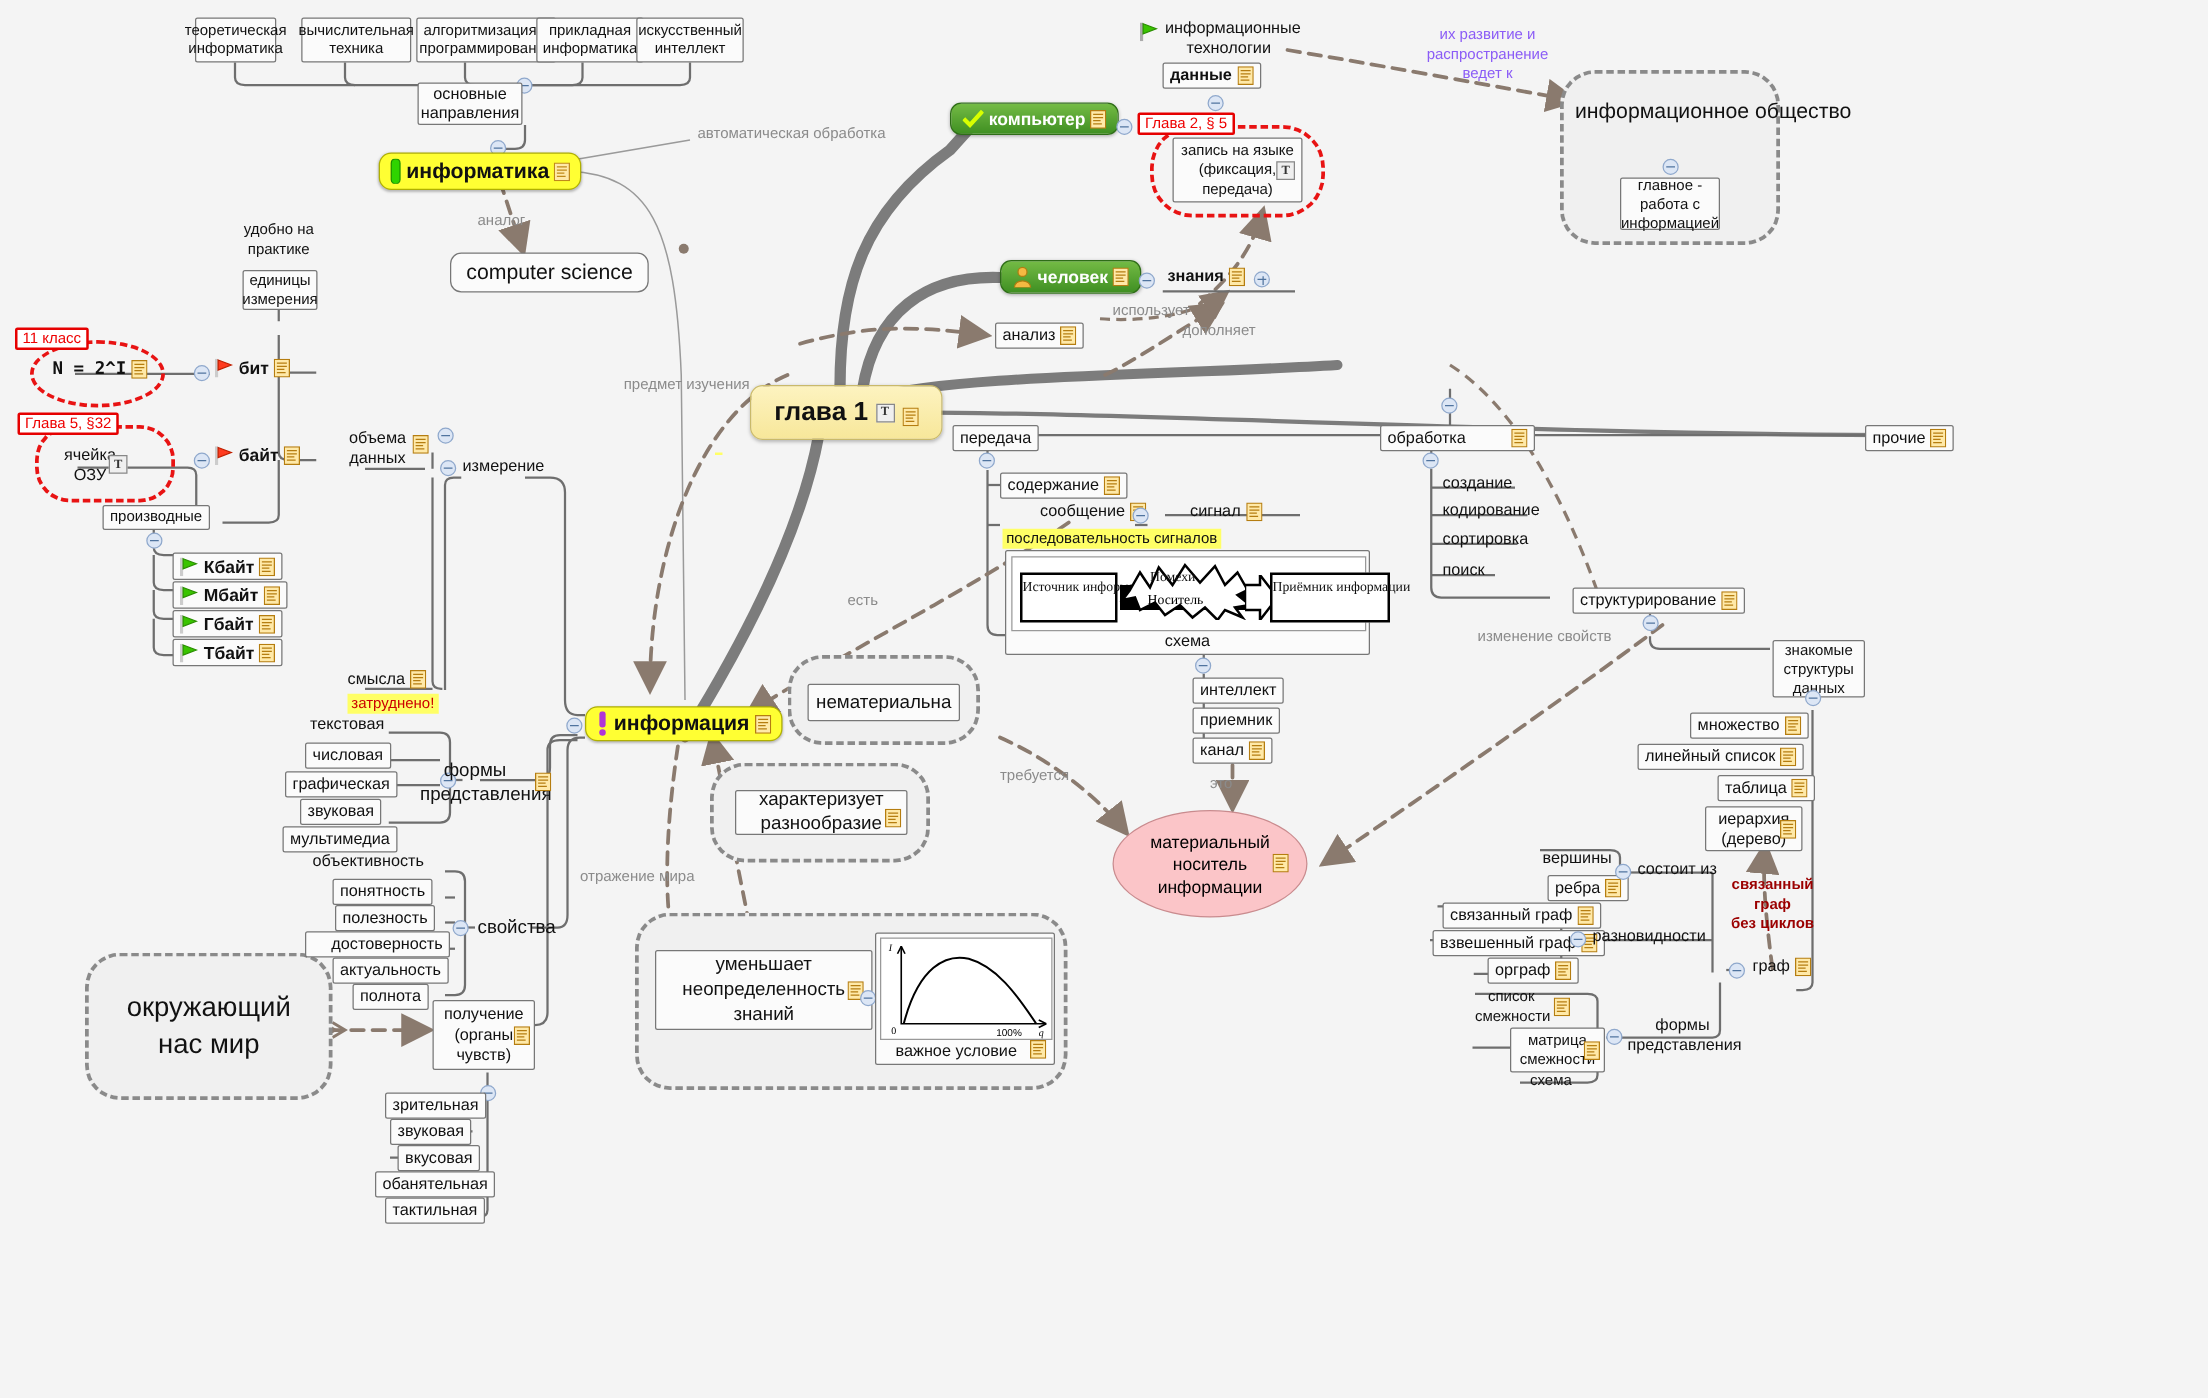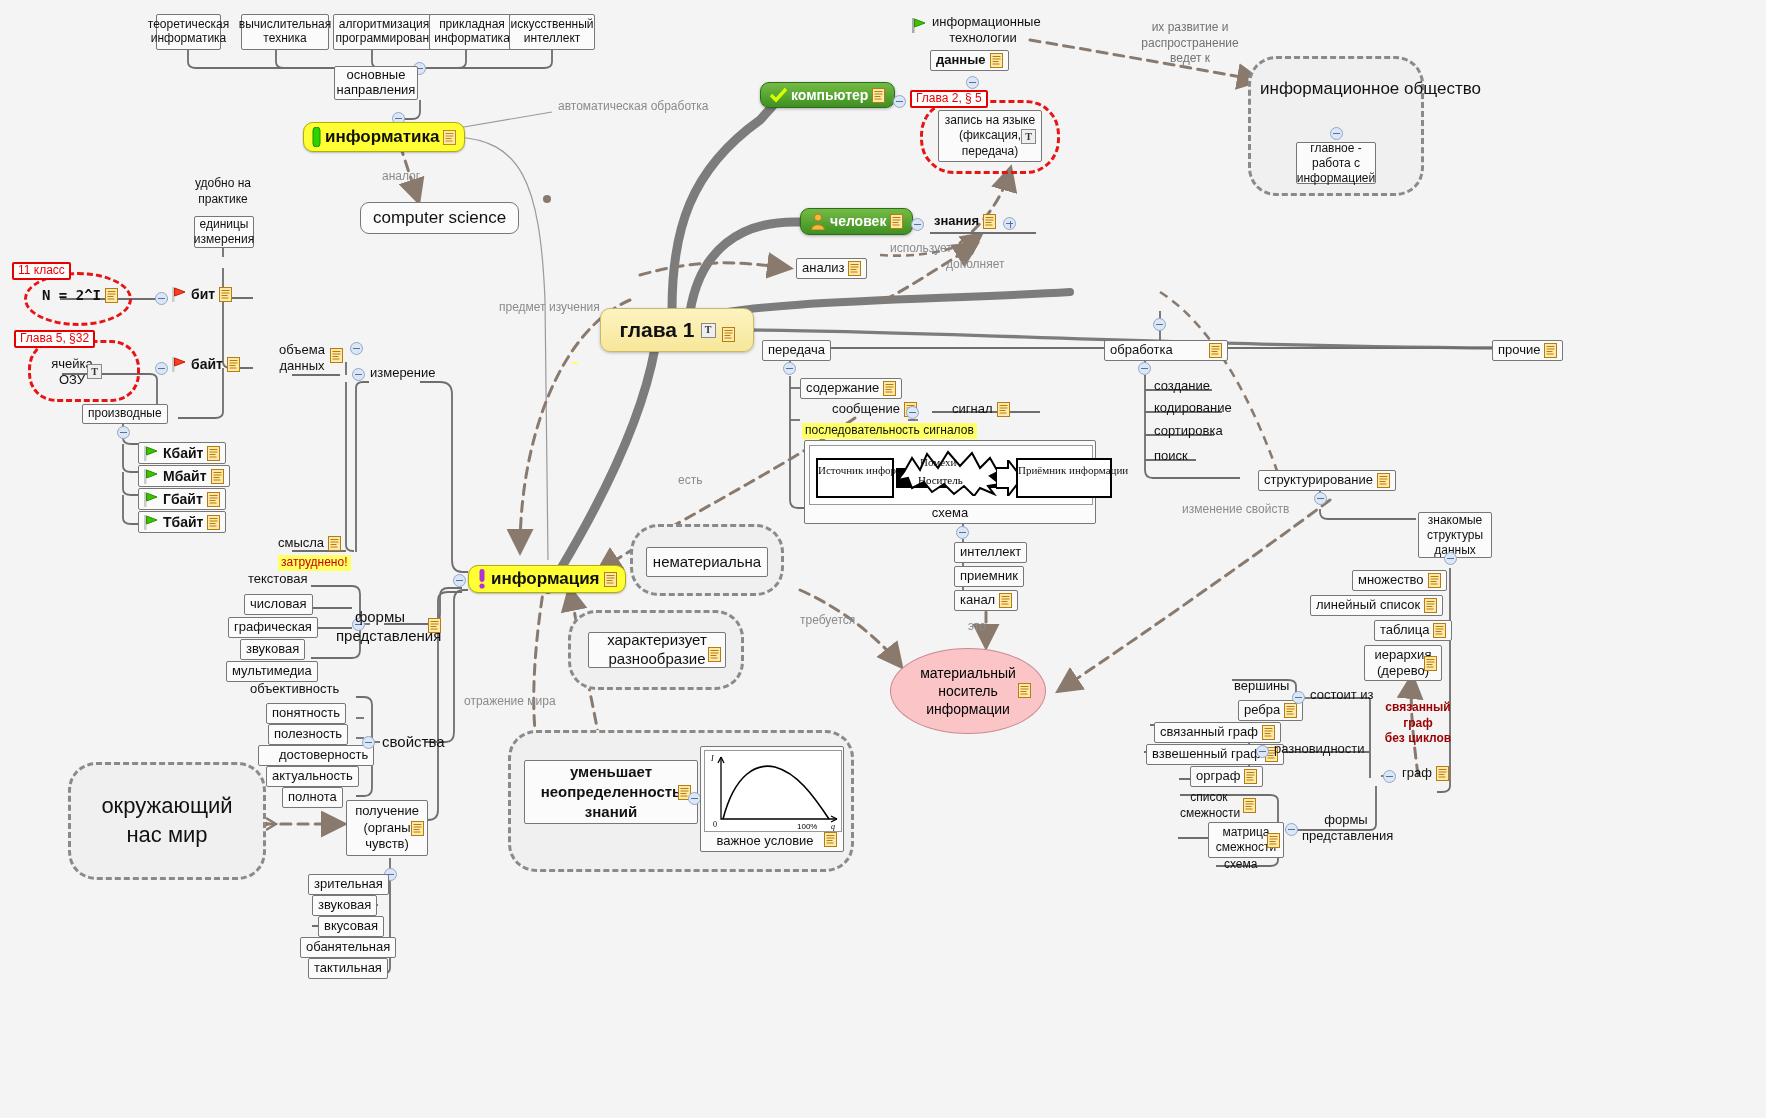--- a/index.html
+++ b/index.html
@@ -385,21 +385,21 @@
 </div>
 <div class="node box ctr multi small" style="left:938px; top:110px; width:104px; height:52px; justify-content:center; gap:3px;">
   <span class="lbl" style="display:block; line-height:1.3;">
     <span>запись на языке</span><br>
     <span>(фиксация,</span><br>
     <span>передача)</span>
   </span>
   <span class="tbox" style="position:absolute; right:5px; top:18px;">T</span>
 </div>
 
-<div class="node plain small ctr" style="left:1120px; top:20px; width:140px; display:block; color:#737373; line-height:1.3;">
+<div class="node plain small ctr" style="left:1120px; top:20px; width:140px; display:block; color:#8b5cf6; line-height:1.3;">
   <span>их развитие и</span><br>
   <span>распространение</span><br>
   <span>ведет к</span>
 </div>
 
 <div class="cloud" style="position:absolute; left:1248px; top:56px; width:176px; height:140px;"></div>
 <div class="node plain ctr" style="left:1258px; top:78px; width:156px; display:block; font-size:17px; line-height:1.25;">
   <span>информационное общество</span>
 </div>
 <div class="collapse" style="left:1330px; top:127px;">
@@ -822,21 +822,21 @@
   <span class="ico note-ico" style="position:absolute; right:4px; top:14px;">
     <svg viewBox="0 0 13 15" width="13" height="15">
           <rect x="0.5" y="0.5" width="12" height="14" fill="#ffe9a8" stroke="#b57d10"></rect>
           <path d="M2.5 3.5h8M2.5 6h8M2.5 8.5h6M2.5 11h7" stroke="#b57d10" stroke-width="1"></path>
         </svg>
   </span>
 </div>
 
 <div class="cloud" style="position:absolute; left:508px; top:730px; width:346px; height:142px;"></div>
 <div class="node box ctr multi" style="left:524px; top:760px; width:174px; height:64px; justify-content:center; font-size:15px; text-align:center;">
-  <span class="lbl" style="display:block; line-height:1.35;font-weight:bold;">
+  <span class="lbl" style="display:block; line-height:1.35;">
     <span>уменьшает</span><br>
     <span>неопределенность</span><br>
     <span>знаний</span>
   </span>
   <span class="ico note-ico" style="position:absolute; right:6px; top:24px;">
     <svg viewBox="0 0 13 15" width="13" height="15">
           <rect x="0.5" y="0.5" width="12" height="14" fill="#ffe9a8" stroke="#b57d10"></rect>
           <path d="M2.5 3.5h8M2.5 6h8M2.5 8.5h6M2.5 11h7" stroke="#b57d10" stroke-width="1"></path>
         </svg>
   </span>
@@ -909,21 +909,21 @@
 
 <div class="node plain base" style="left:248px; top:682px;">
   <span class="lbl">объективность</span>
 </div>
 <div class="node box base" style="left:266px; top:703px;">
   <span class="lbl">понятность</span>
 </div>
 <div class="node box base" style="left:268px; top:724px;">
   <span class="lbl">полезность</span>
 </div>
-<div class="node box base" style="left:258px; top:745px;padding-left:20px;">
+<div class="node box base" style="left:244px; top:745px;padding-left:20px;">
   <span class="lbl">достоверность</span>
 </div>
 <div class="node box base" style="left:266px; top:766px;">
   <span class="lbl">актуальность</span>
 </div>
 <div class="node box base" style="left:282px; top:787px;">
   <span class="lbl">полнота</span>
 </div>
 <div class="collapse" style="left:362px; top:736px;">
       <i></i>

